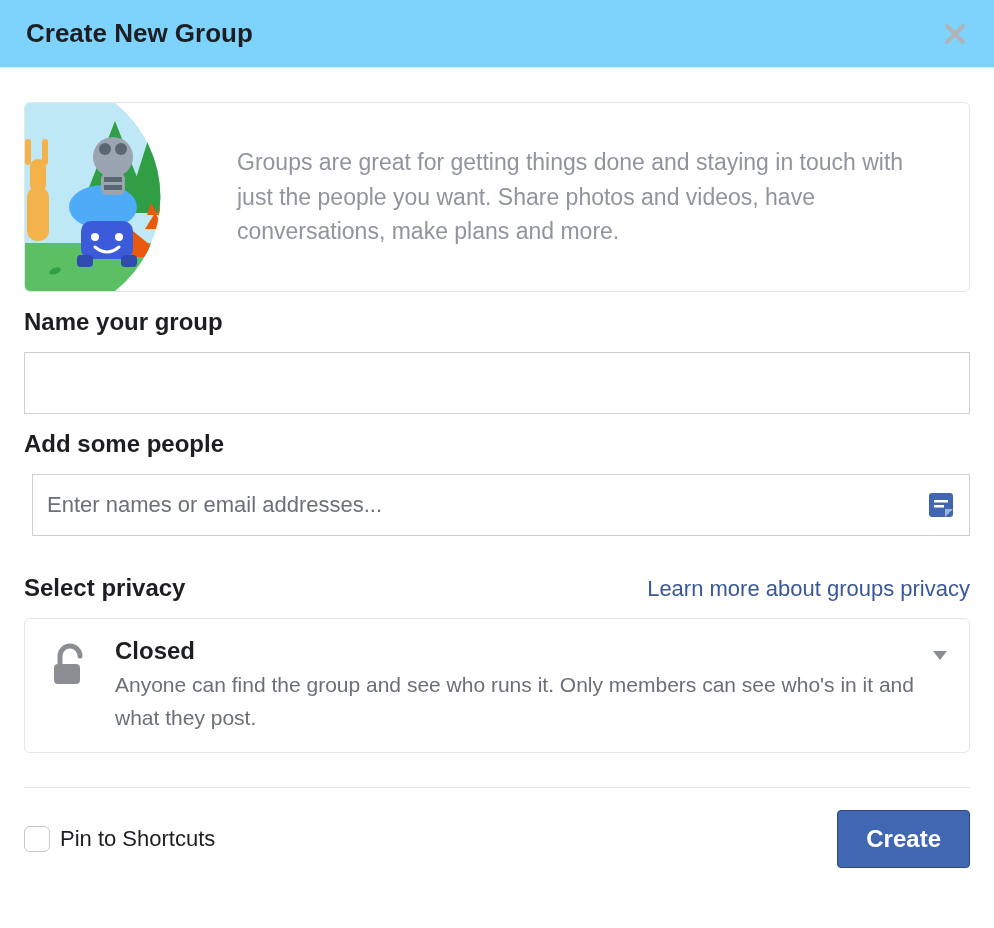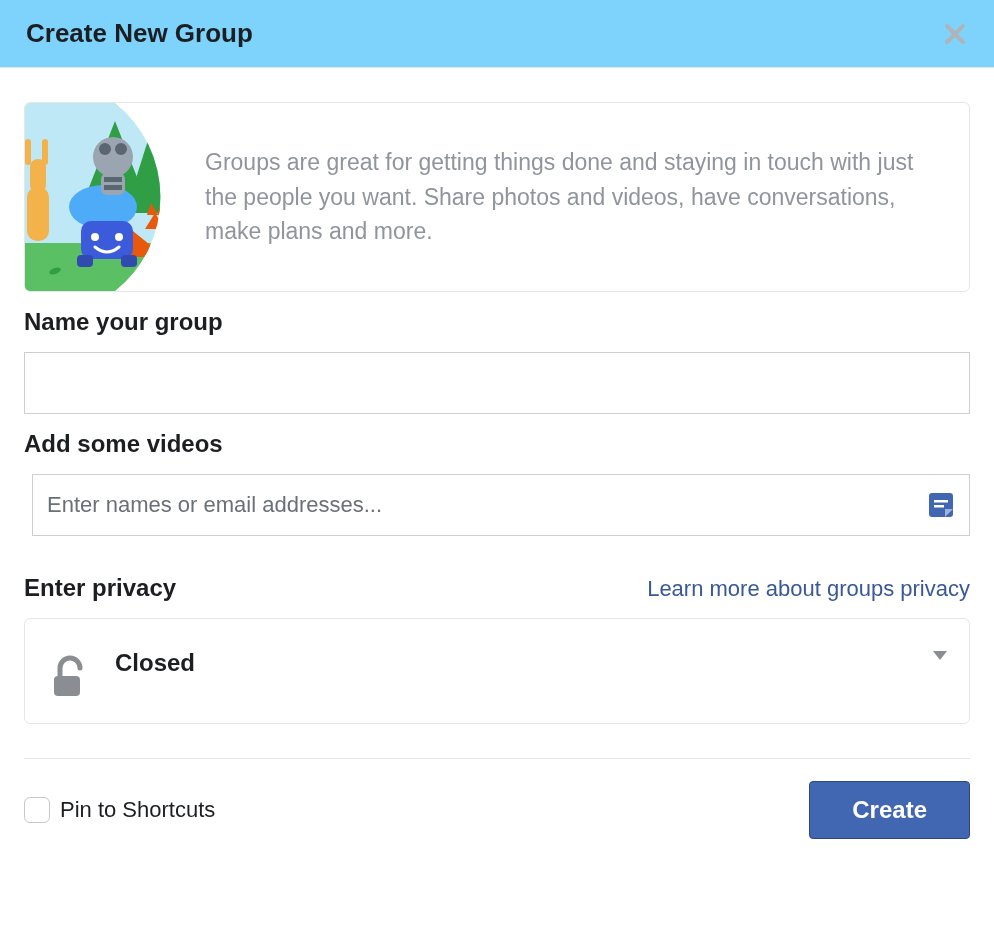--- a/index.html
+++ b/index.html
@@ -39,20 +39,21 @@
   .dialog-body {
     padding: 0 24px 24px 24px;
   }
   .intro-card {
     display: flex;
     align-items: center;
     border: 1px solid #e4e6e8;
     border-radius: 6px;
     margin-top: 34px;
     overflow: hidden;
+    gap: 32px;
   }
   .intro-illus {
     flex: 0 0 138px;
     height: 188px;
     position: relative;
     overflow: hidden;
   }
   .intro-text {
     flex: 1;
     padding: 22px 28px 22px 42px;
@@ -112,21 +113,21 @@
   .privacy-link {
     font-size: 22px;
     color: #385898;
     text-decoration: none;
     cursor: pointer;
     margin-left: 44px;
   }
   .privacy-select {
     border: 1px solid #e4e6e8;
     border-radius: 6px;
-    padding: 30px 50px 18px 18px;
+    padding: 18px 50px 18px 18px;
     display: flex;
     align-items: flex-start;
     cursor: pointer;
     position: relative;
   }
   .privacy-icon {
     flex: 0 0 54px;
     height: 54px;
     margin-right: 18px;
     margin-top: 2px;
@@ -177,21 +178,21 @@
   }
   .pin-label {
     font-size: 22px;
     color: #1c1e21;
   }
   .create-btn {
     background: #4267b2;
     color: #fff;
     border: 1px solid #2f477a;
     border-radius: 4px;
-    padding: 14px 42px;
+    padding: 14px 28px;
     font-size: 24px;
     font-weight: 700;
     cursor: pointer;
   }
 </style>
 </head>
 <body>
 
 <div class="dialog">
 
@@ -250,47 +251,48 @@
             <ellipse cx="128" cy="174" rx="6" ry="3" fill="#2f9e44" transform="rotate(25 128 174)"></ellipse>
           </g>
         </svg>
       </div>
       <div class="intro-text">Groups are great for getting things done and staying in touch with just the people you want. Share photos and videos, have conversations, make plans and more.</div>
     </div>
 
     <div class="section-label">Name your group</div>
     <input class="text-input" type="text" value="" style="">
 
-    <div class="section-label">Add some videos</div>
+    <div class="section-label">Add some people</div>
     <div class="people-wrap">
       <input class="people-input" type="text" placeholder="Enter names or email addresses..." style="">
       <span class="people-icon">
         <svg width="30" height="30" viewBox="0 0 30 30">
           <rect x="3" y="3" width="24" height="24" rx="3" fill="#4267b2"></rect>
           <path d="M27 19 L19 27 L19 19 Z" fill="#9db3d9"></path>
           <rect x="8" y="10" width="14" height="2.5" fill="#fff"></rect>
           <rect x="8" y="15" width="10" height="2.5" fill="#fff"></rect>
         </svg>
       </span>
     </div>
 
     <div class="privacy-row">
-      <div class="section-label">Enter privacy</div>
+      <div class="section-label">Select privacy</div>
       <a class="privacy-link">Learn more about groups privacy</a>
     </div>
 
     <div class="privacy-select">
       <div class="privacy-icon">
         <svg width="44" height="48" viewBox="0 0 44 48">
           <path d="M12 22 V14 a10 10 0 0 1 20 0" fill="none" stroke="#8a8d91" stroke-width="5" stroke-linecap="round"></path>
           <rect x="6" y="22" width="26" height="20" rx="4" fill="#8a8d91"></rect>
         </svg>
       </div>
       <div class="privacy-content">
         <div class="privacy-title">Closed</div>
+        <div class="privacy-desc">Anyone can find the group and see who runs it. Only members can see who's in it and what they post.</div>
       </div>
       <span class="privacy-caret">
         <svg width="14" height="10" viewBox="0 0 14 10">
             <polygon points="0,0 14,0 7,9" fill="#8a8d91"></polygon>
           </svg>
       </span>
     </div>
 
     <hr class="divider">
 

